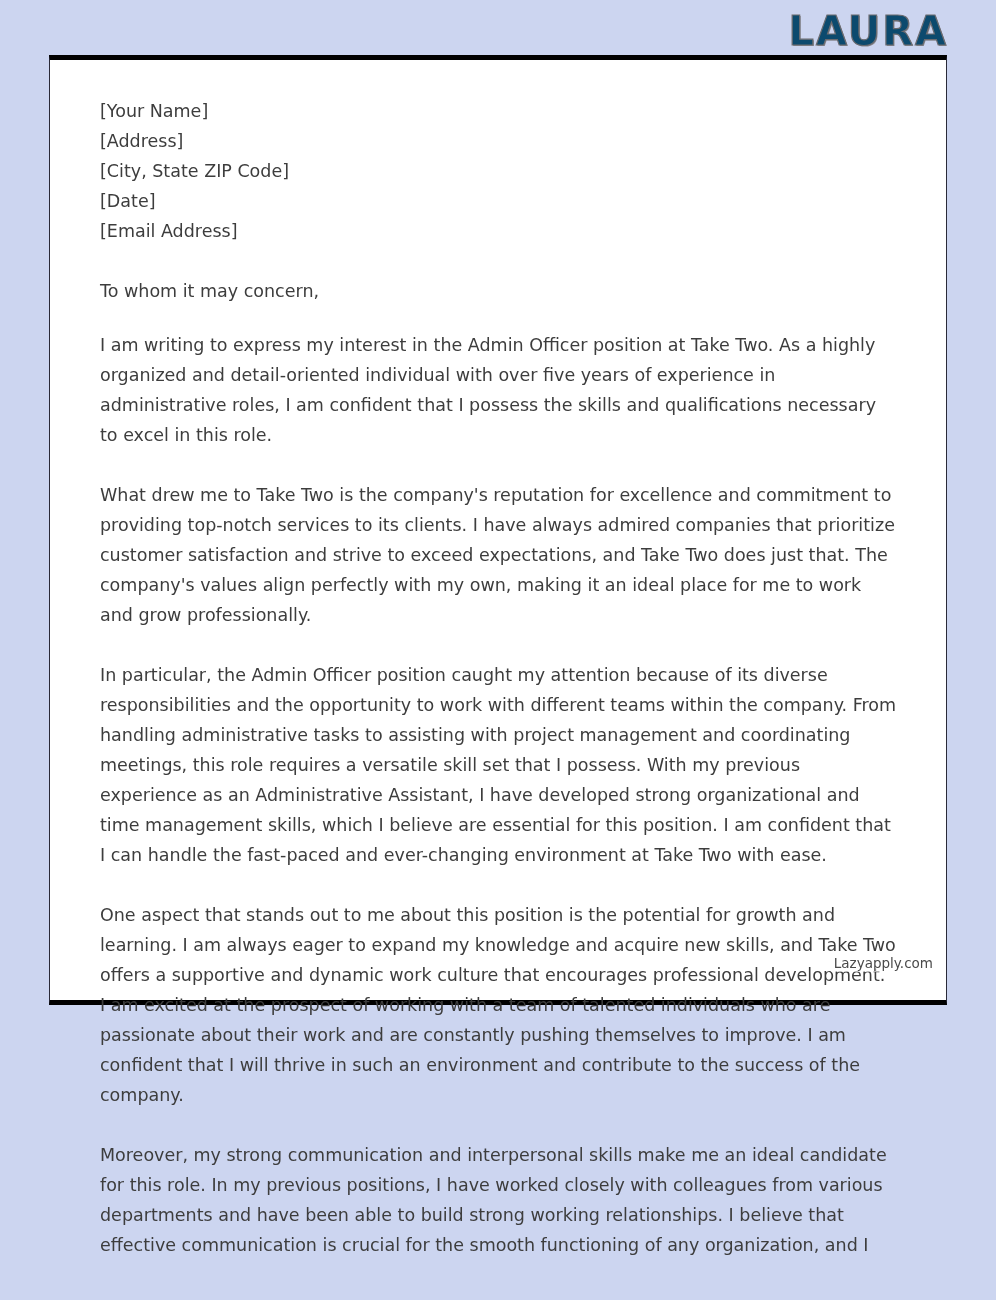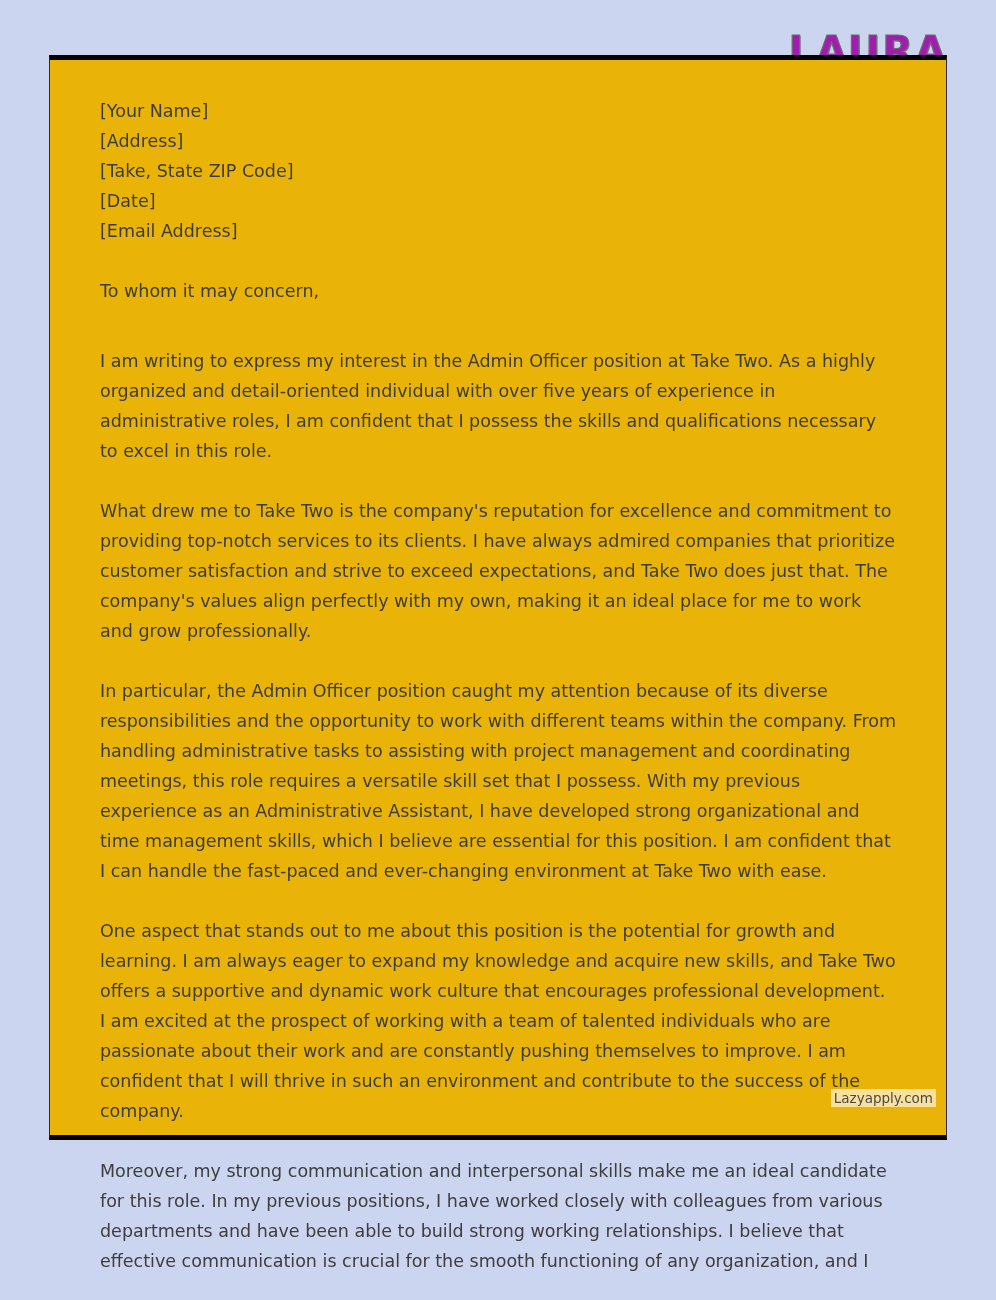--- a/index.html
+++ b/index.html
@@ -8,56 +8,56 @@
     height: 1300px;
     overflow: hidden;
     font-family: "DejaVu Sans", "Liberation Sans", sans-serif;
   }
   body {
     background: #ccd5f0;
     position: relative;
   }
   .brand-logo {
     position: absolute;
-    top: 28px;
+    top: 8px;
     right: 48px;
     font-size: 40px;
     font-weight: 600;
     letter-spacing: 2px;
-    color: #a21caf;
+    color: #0c4a6e;
     -webkit-text-stroke: 1.2px #6b6b70;
     text-shadow: 1px 1px 0 #8a8a90;
     user-select: none;
   }
   .page {
     position: absolute;
     left: 49px;
     top: 55px;
     width: 898px;
-    height: 1085px;
-    background: #eab308;
+    height: 950px;
+    background: #ffffff;
     border-left: 1px solid #2a2a38;
     border-right: 1px solid #2a2a38;
     border-top: 5px solid #000000;
     border-bottom: 5px solid #000000;
   }
   .letter-content {
     padding: 36px 50px 0 50px;
     color: #3d3d3d;
     font-size: 17.5px;
     line-height: 30px;
   }
   .sender-block {
     margin-bottom: 30px;
   }
   .sender-line {
     display: block;
   }
   .salutation {
-    margin-bottom: 40px;
+    margin-bottom: 24px;
   }
   .para {
     margin-bottom: 30px;
     margin-top: 16px;
   }
   .watermark {
     position: absolute;
     right: 10px;
     bottom: 28px;
     font-size: 13.5px;
@@ -70,21 +70,21 @@
 <body>
 
 <div class="brand-logo">LAURA</div>
 
 <div class="page">
   <div class="letter-content">
 
     <div class="sender-block">
       <span class="sender-line">[Your Name]</span>
       <span class="sender-line">[Address]</span>
-      <span class="sender-line">[Take, State ZIP Code]</span>
+      <span class="sender-line">[City, State ZIP Code]</span>
       <span class="sender-line">[Date]</span>
       <span class="sender-line">[Email Address]</span>
     </div>
 
     <div class="salutation">To whom it may concern,</div>
 
     <p class="para">I am writing to express my interest in the Admin Officer position at Take Two. As a highly organized and detail-oriented individual with over five years of experience in administrative roles, I am confident that I possess the skills and qualifications necessary to excel in this role.</p>
     <p class="para">What drew me to Take Two is the company's reputation for excellence and commitment to providing top-notch services to its clients. I have always admired companies that prioritize customer satisfaction and strive to exceed expectations, and Take Two does just that. The company's values align perfectly with my own, making it an ideal place for me to work and grow professionally.</p>
     <p class="para">In particular, the Admin Officer position caught my attention because of its diverse responsibilities and the opportunity to work with different teams within the company. From handling administrative tasks to assisting with project management and coordinating meetings, this role requires a versatile skill set that I possess. With my previous experience as an Administrative Assistant, I have developed strong organizational and time management skills, which I believe are essential for this position. I am confident that I can handle the fast-paced and ever-changing environment at Take Two with ease.</p>
     <p class="para">One aspect that stands out to me about this position is the potential for growth and learning. I am always eager to expand my knowledge and acquire new skills, and Take Two offers a supportive and dynamic work culture that encourages professional development. I am excited at the prospect of working with a team of talented individuals who are passionate about their work and are constantly pushing themselves to improve. I am confident that I will thrive in such an environment and contribute to the success of the company.</p>

